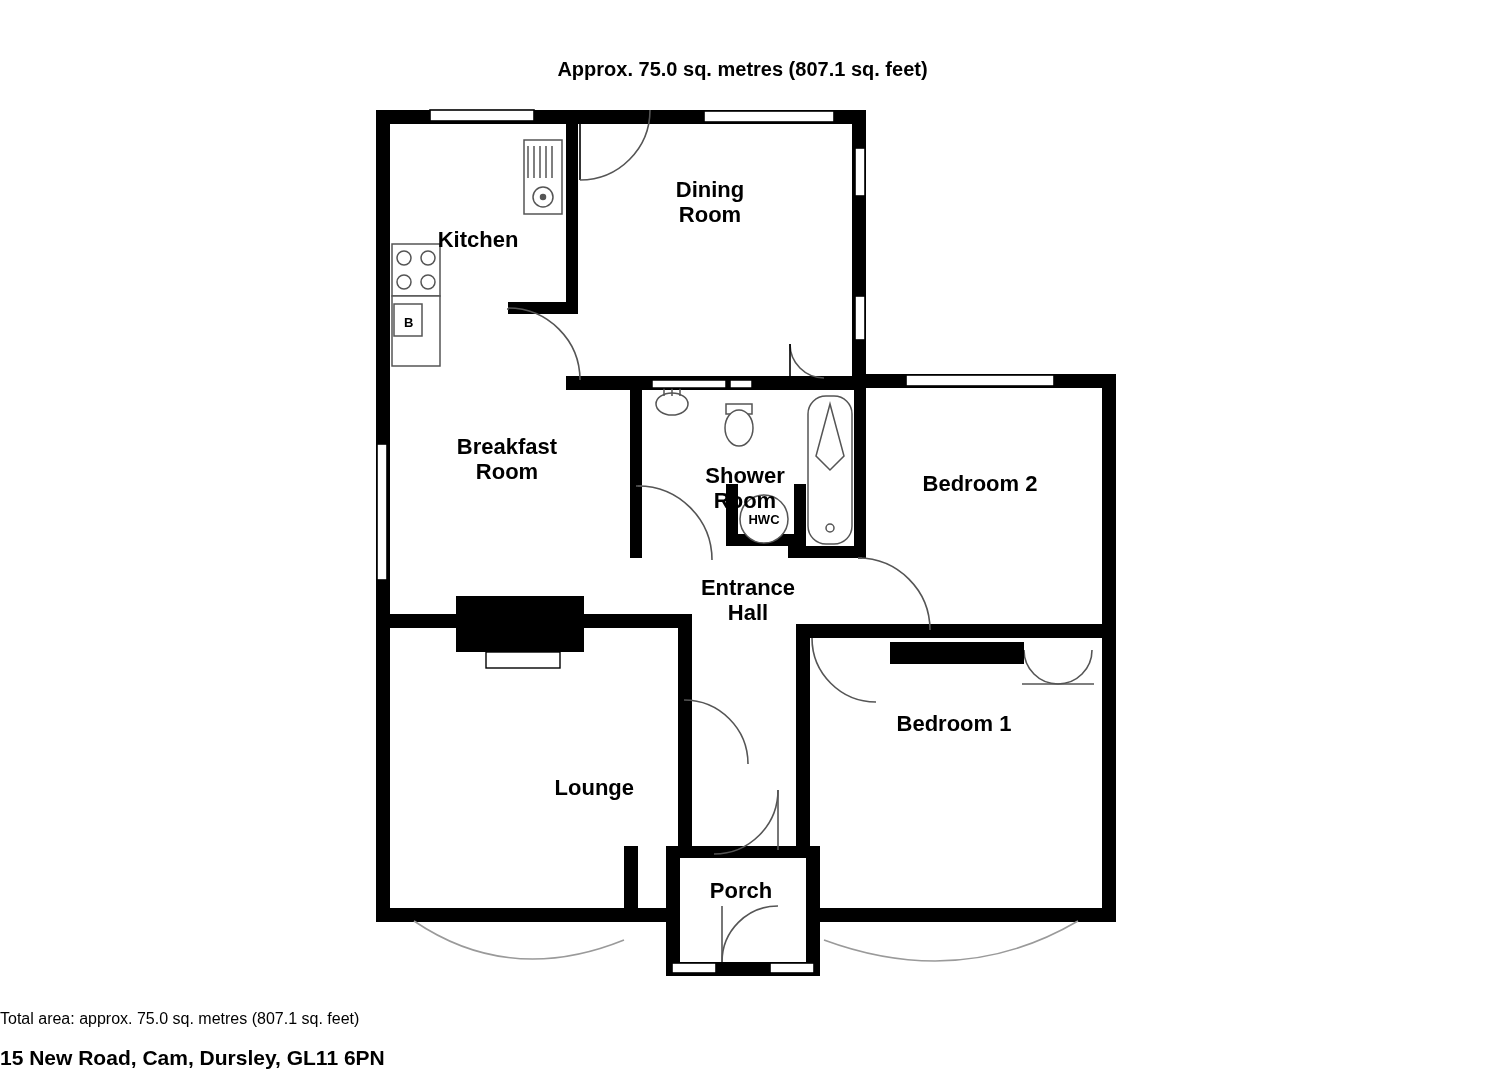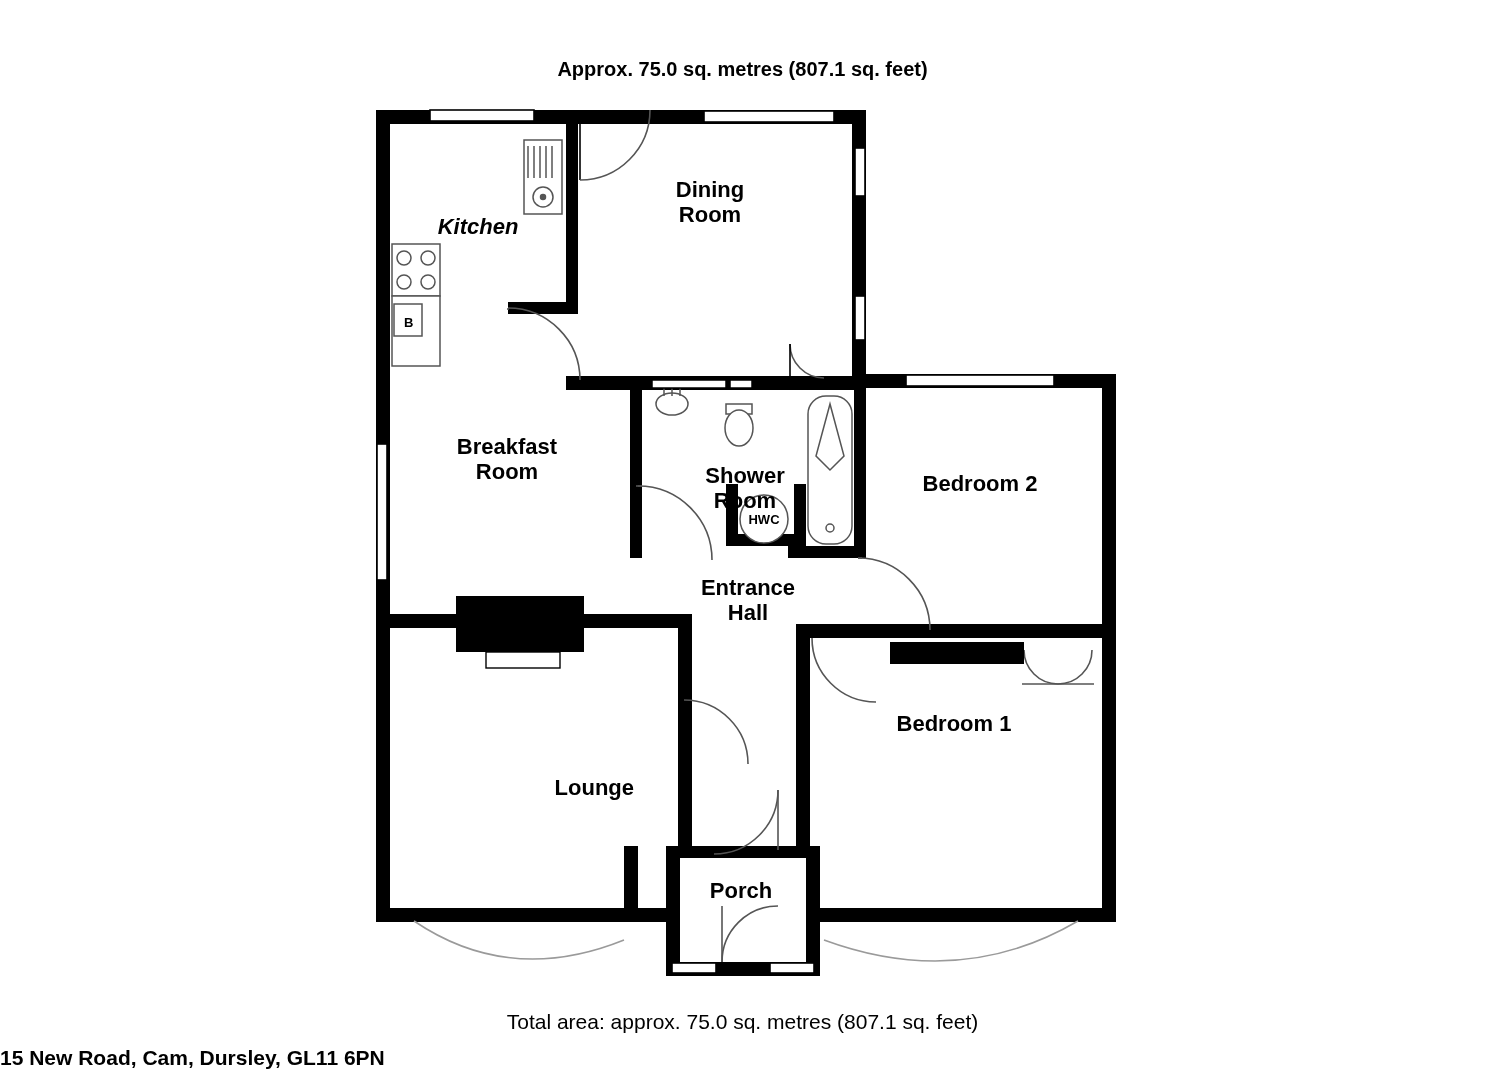--- a/index.html
+++ b/index.html
@@ -38,22 +38,21 @@
     width: 1485px;
     text-align: center;
     font-size: 20px;
     font-weight: bold;
   }
   .footer-area {
     position: absolute;
     left: 0;
     top: 1010px;
     width: 1485px;
-    text-align: center;
-    font-size: 21px;
+    font-size: 16px;
     font-weight: normal;
   }
   .footer-address {
     position: absolute;
     left: 0;
     top: 1046px;
     width: 1485px;
     text-align: left;
     font-size: 21px;
     font-weight: bold;
@@ -235,21 +234,21 @@
     </g>
     <text x="764" y="524" text-anchor="middle" font-family="Liberation Sans, sans-serif" font-size="13" font-weight="bold">HWC</text>
 
     <g stroke="#000000" stroke-width="1.5" fill="#ffffff">
       <rect x="652" y="380" width="74" height="8"></rect>
       <rect x="730" y="380" width="22" height="8"></rect>
     </g>
 
   </svg>
 
-  <div class="room-label" style="left:378px; top:215px; width:200px;font-style:italic;">Kitchen</div>
+  <div class="room-label" style="left:378px; top:228px; width:200px;">Kitchen</div>
   <div class="room-label" style="left:610px; top:178px; width:200px;">Dining
 Room</div>
   <div class="room-label" style="left:407px; top:435px; width:200px;">Breakfast
 Room</div>
   <div class="room-label" style="left:645px; top:416px; width:200px;margin-top:48px;">Shower
 Room</div>
   <div class="room-label" style="left:855px; top:472px; width:250px;">Bedroom 2</div>
   <div class="room-label" style="left:648px; top:576px; width:200px;">Entrance
 Hall</div>
   <div class="room-label" style="left:434px; top:776px; width:200px;text-align:right;">Lounge</div>

